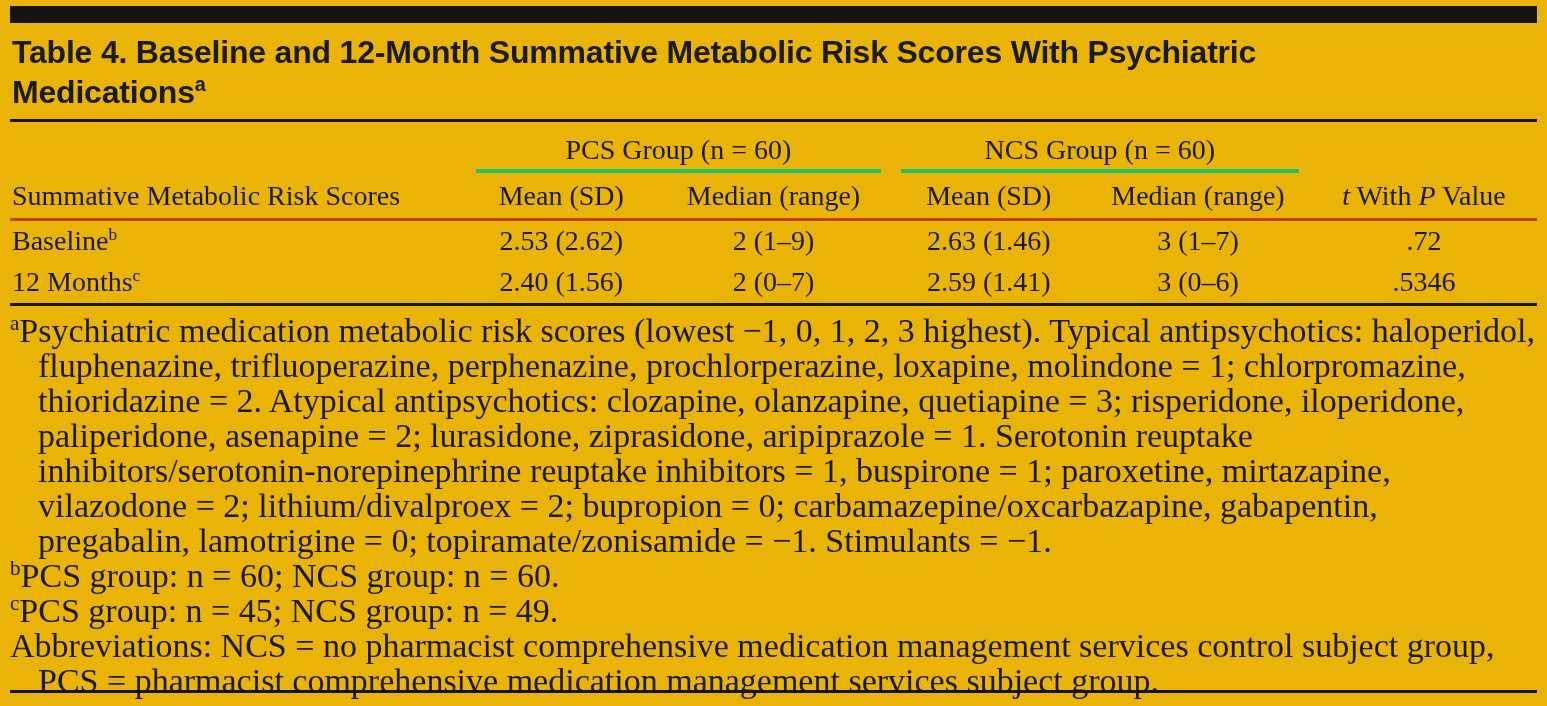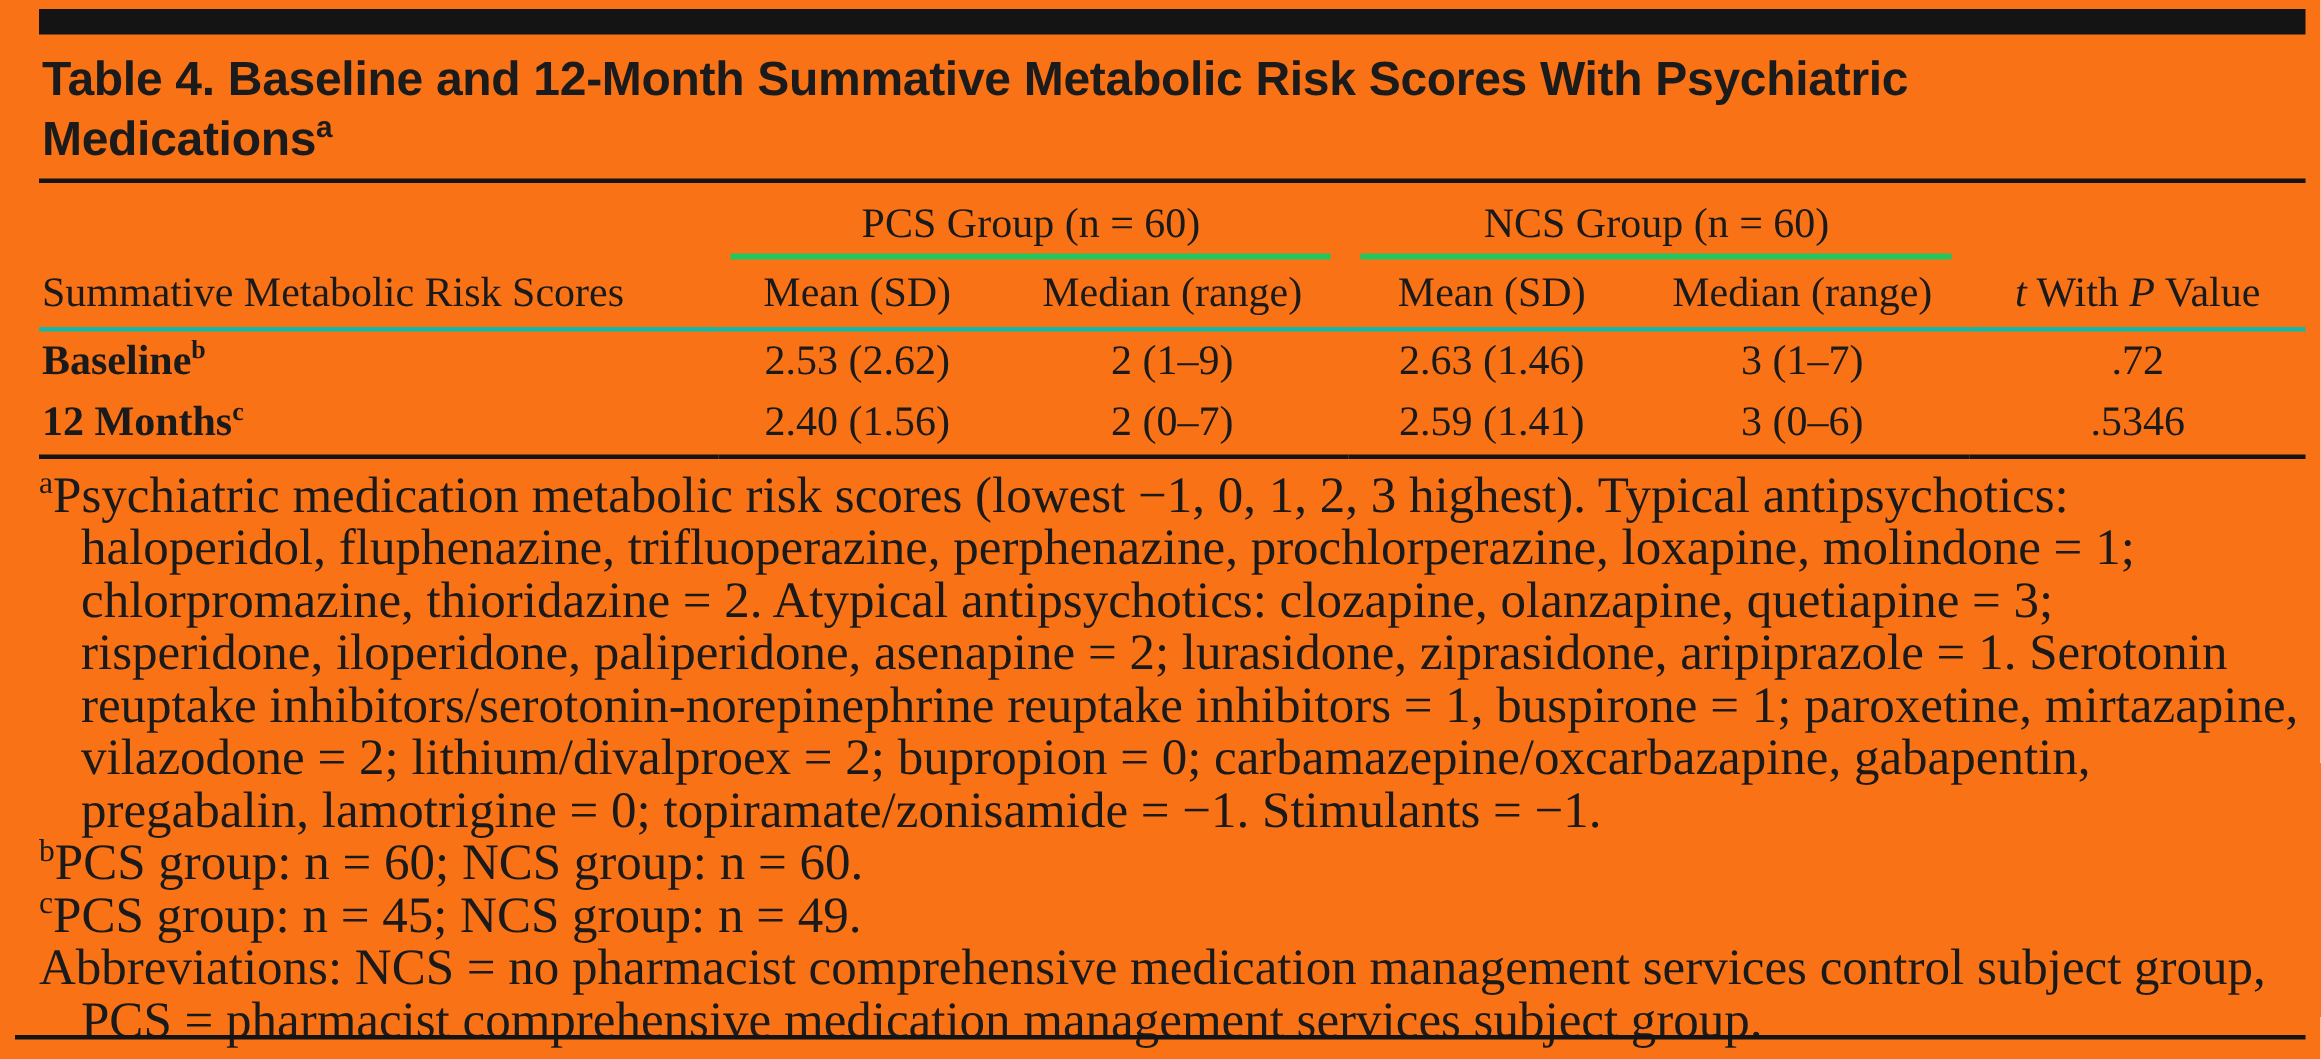--- a/index.html
+++ b/index.html
@@ -5,22 +5,22 @@
   * { margin: 0; padding: 0; box-sizing: border-box; }
   html, body { background: #ffffff; }
   body {
     width: 1547px; height: 706px;
     font-family: "Liberation Serif", serif;
     color: #151515;
   }
   .page {
     position: relative;
     width: 100%; height: 100%;
-    padding: 6px 10px 0 26px;
-    background: #f97316;
+    padding: 6px 10px 0 10px;
+    background: #eab308;
     overflow: hidden;
   }
   .top-bar {
     height: 17px;
     background: #141414;
   }
   .title {
     font-family: "Liberation Sans", sans-serif;
     font-weight: 700;
     font-size: 32px;
@@ -41,32 +41,32 @@
   table.risk-table th { font-weight: normal; }
   .spanner-row td, .spanner-row th { padding-top: 12px; vertical-align: bottom; }
   .spanner-inner {
     display: block;
     text-align: center;
     border-bottom: 4px solid #22c55e;
     padding-bottom: 3px;
     margin: 0 12px 0 8px;
   }
   .cols-row th {
-    border-bottom: 3px solid #14b8a6;
+    border-bottom: 3px solid #c2410c;
     vertical-align: bottom;
     padding: 7px 0 6px 0;
     text-align: center;
   }
   .cols-row th.stub { text-align: left; padding-left: 2px; }
   tbody.data { border-bottom: 3px solid #141414; }
   tbody.data td {
     padding: 4px 0 5px 0;
     text-align: center;
   }
-  tbody.data td.stub { text-align: left; padding-left: 2px; font-weight: bold; }
+  tbody.data td.stub { text-align: left; padding-left: 2px; }
   td sup, .stub sup, .fn sup { font-size: 62%; vertical-align: super; line-height: 0; }
   .ital { font-style: italic; }
 
   .footnotes {
     margin-top: 7px;
     font-size: 34px;
     line-height: 35px;
     color: #1a1a1a;
   }
   .fn {

